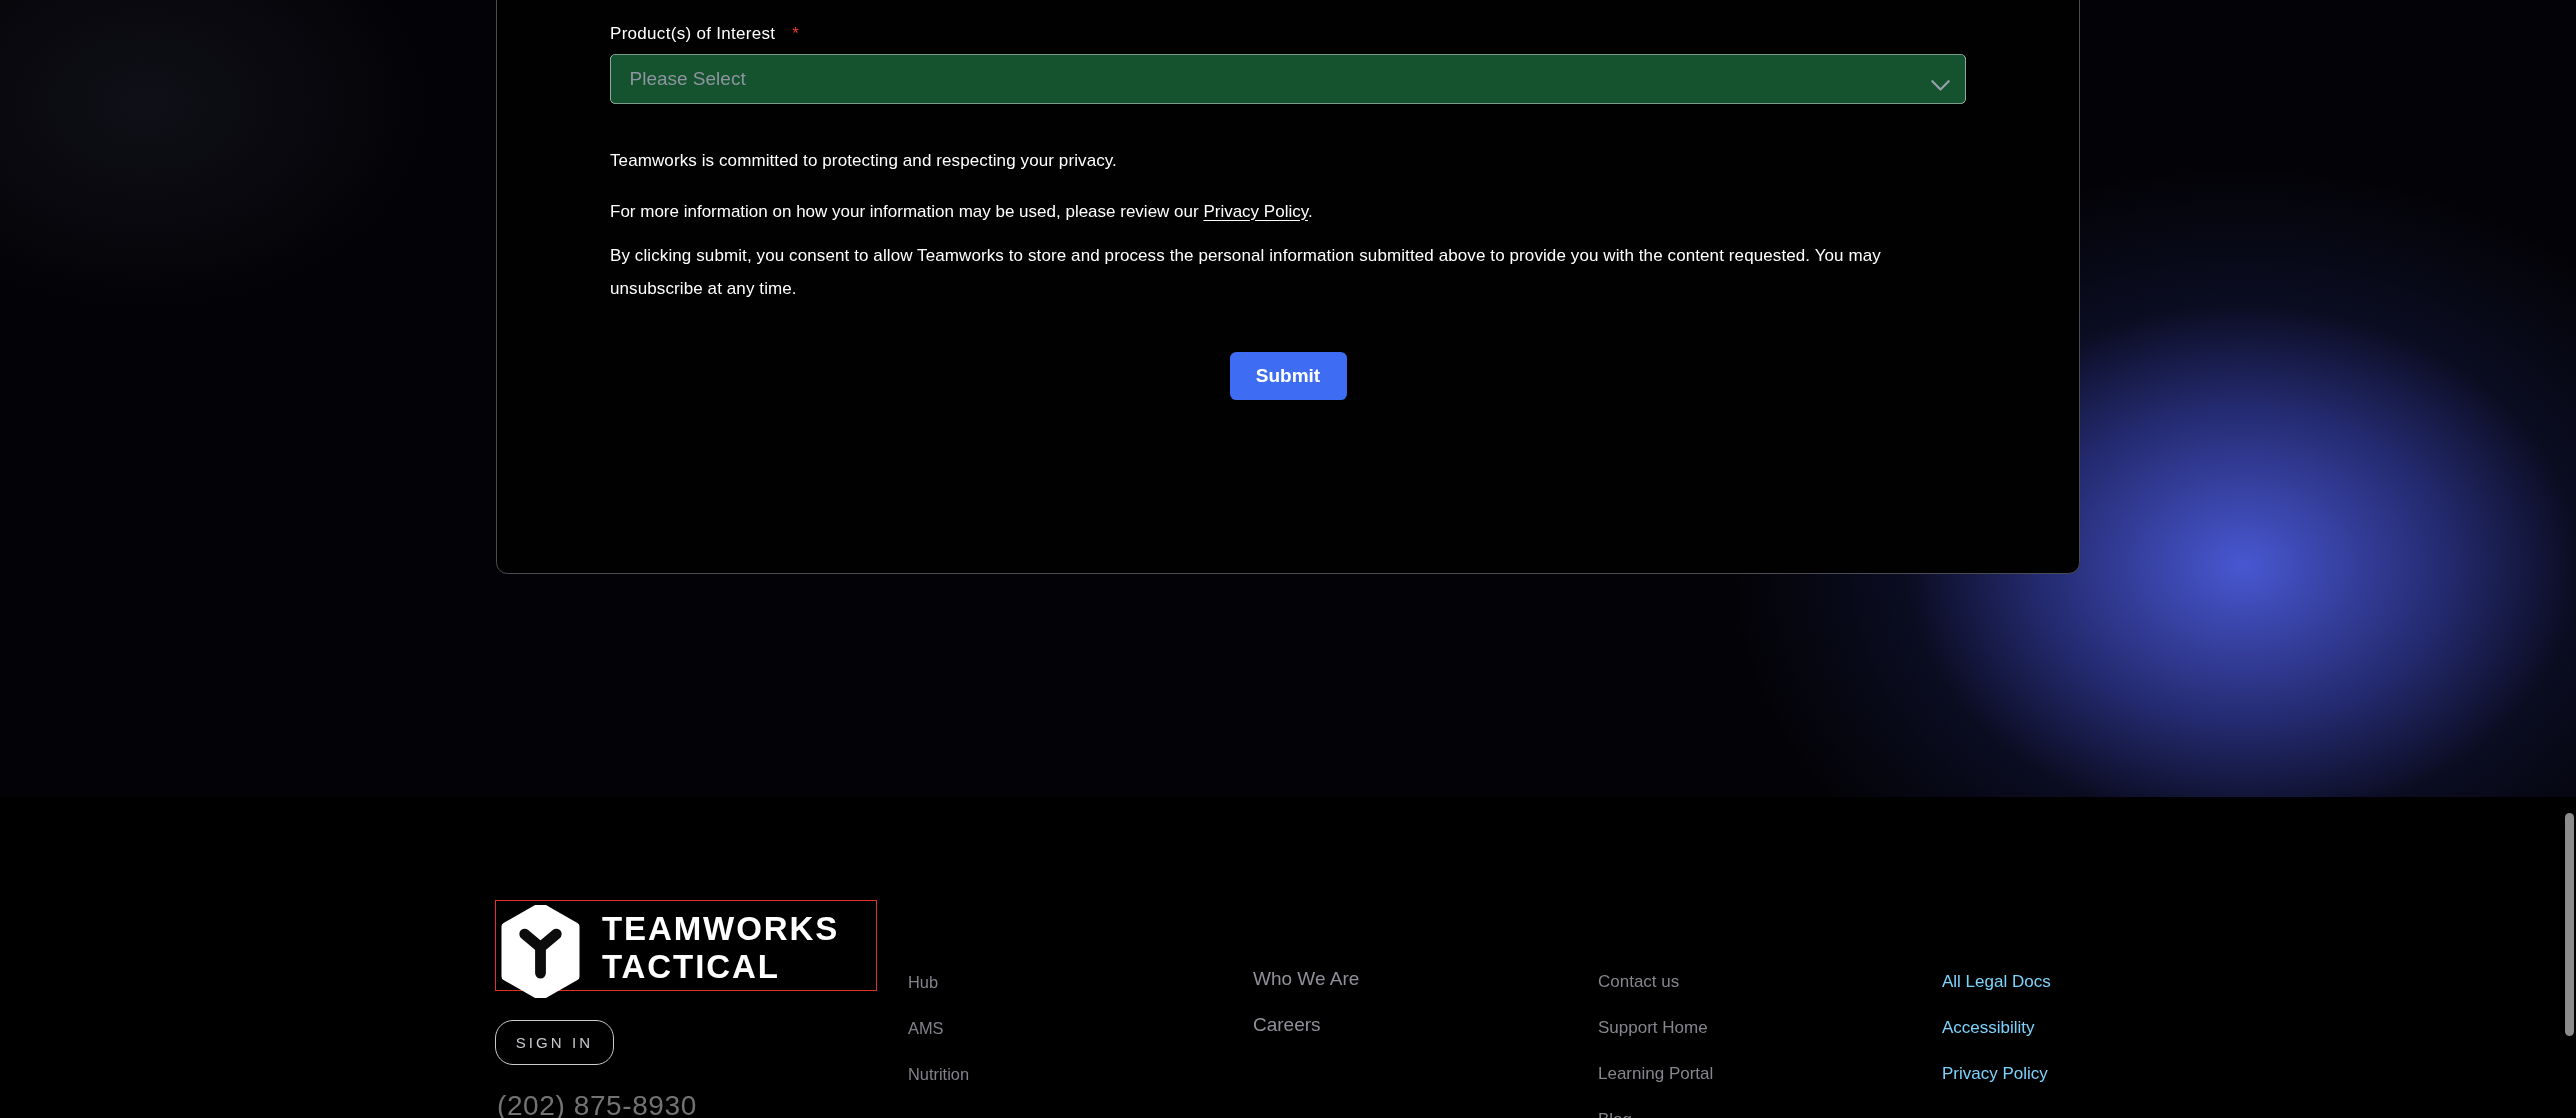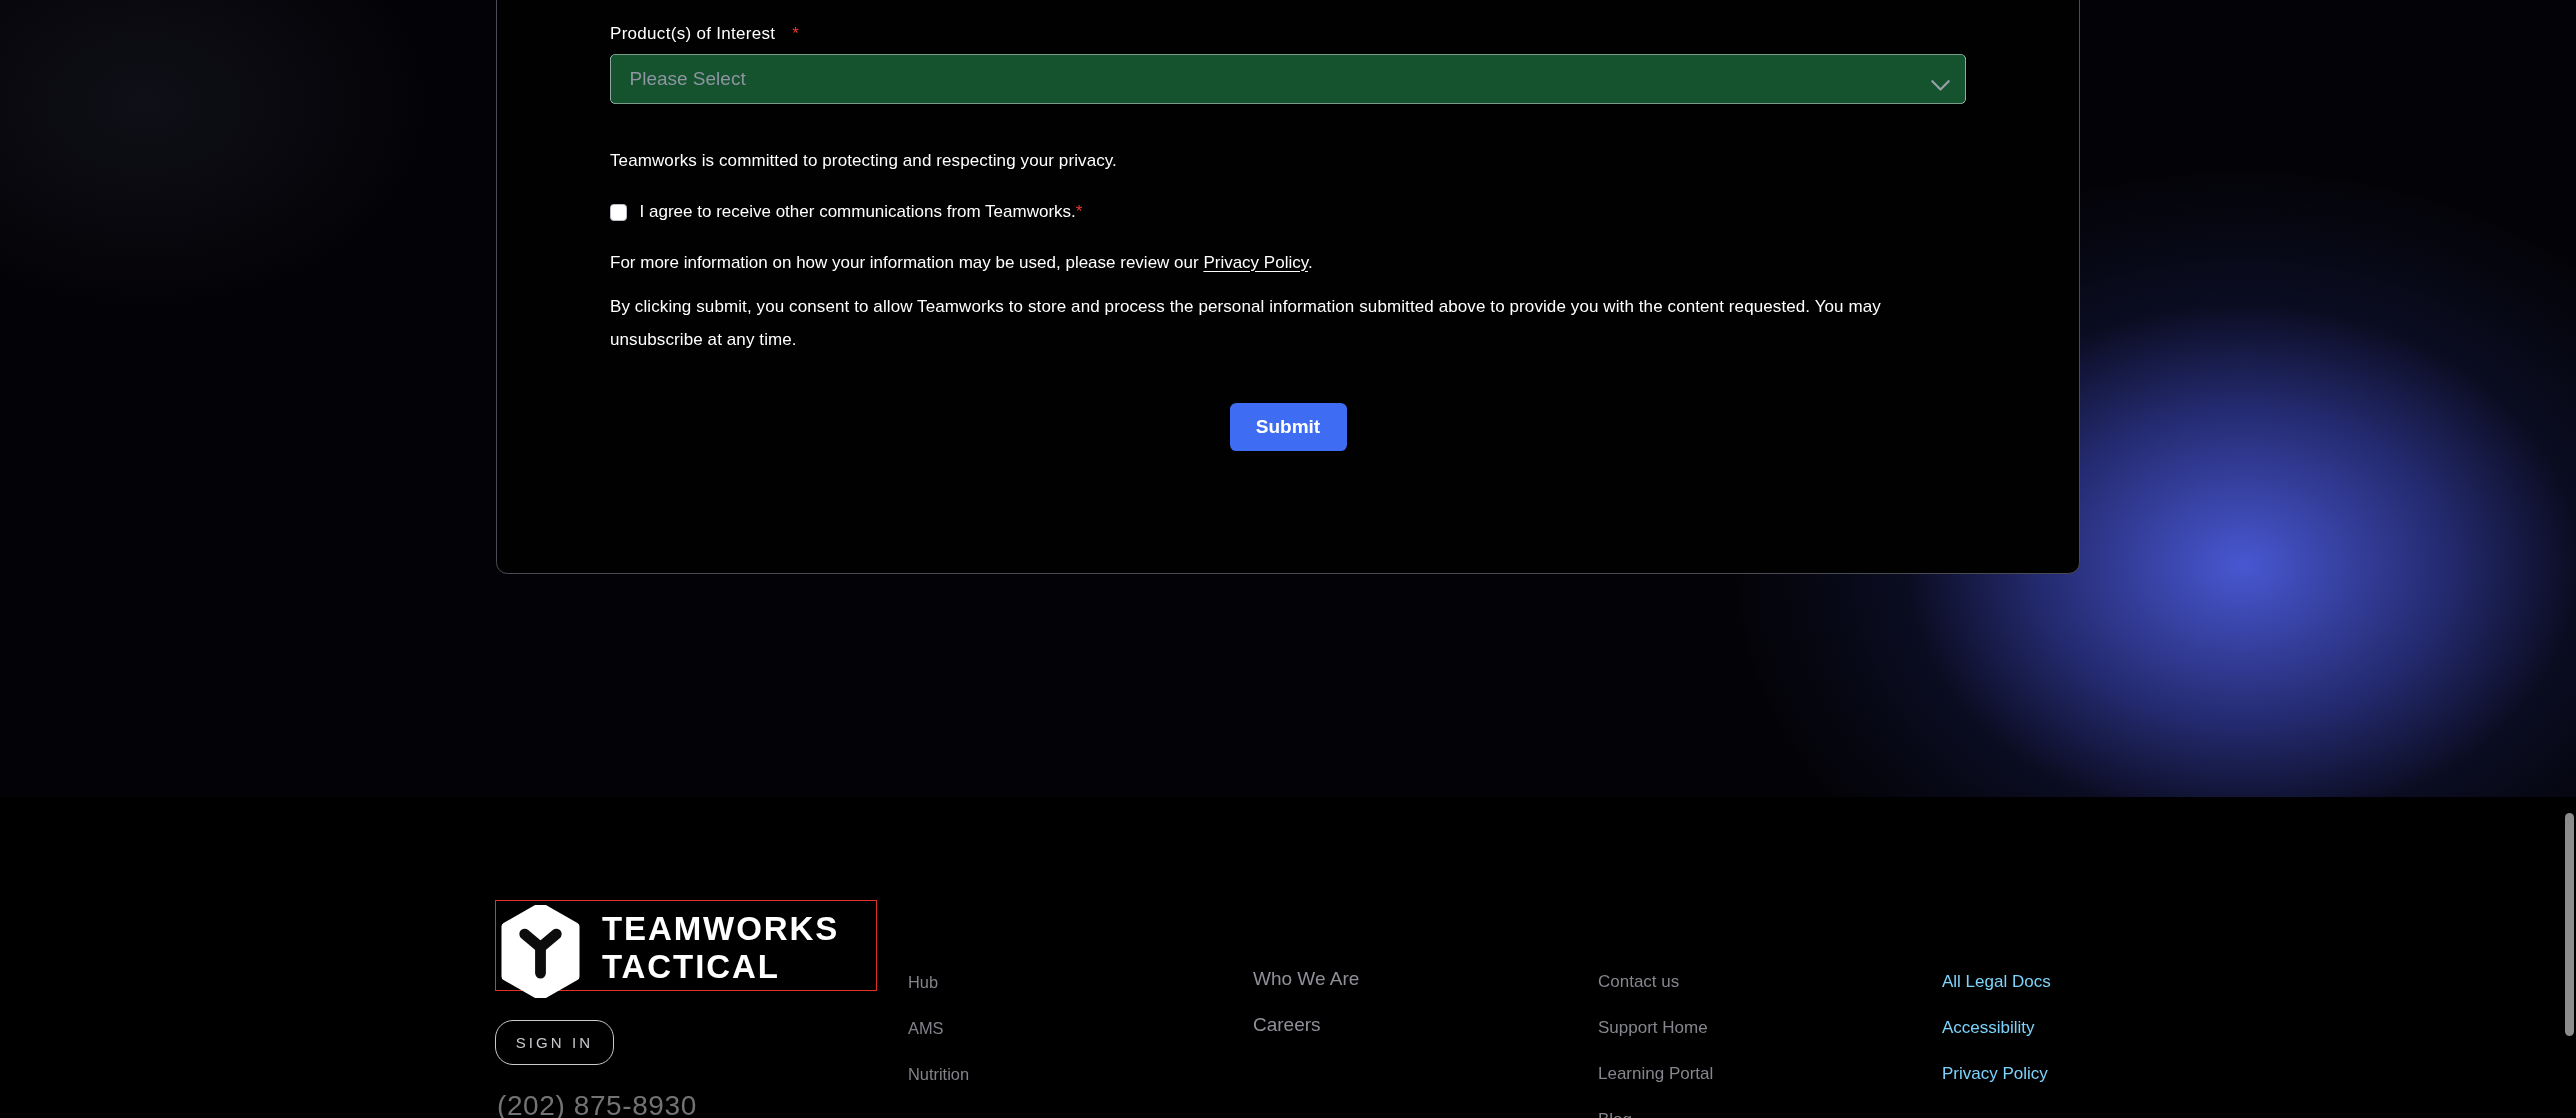--- a/index.html
+++ b/index.html
@@ -73,24 +73,20 @@
       <span>Please Select</span>
       <span class="chev">
         <svg width="19" height="11.3" viewBox="0 0 30 18">
             <path d="M2 2 L15 15 L28 2" stroke="#98a0ac" stroke-width="3.5" fill="none" stroke-linecap="round" stroke-linejoin="round"></path>
           </svg>
       </span>
     </div>
 
     <p class="committed">Teamworks is committed to protecting and respecting your privacy.</p>
 
-    <div class="agree-row">
-      <span class="checkbox"></span>
-      <span><span>I agree to receive other communications from Teamworks.</span><span class="req">*</span></span>
-    </div>
 
     <p class="info"><span>For more information on how your information may be used, please review our </span><a>Privacy Policy</a><span>.</span></p>
 
     <p class="consent">By clicking submit, you consent to allow Teamworks to store and process the personal information submitted above to provide you with the content requested. You may unsubscribe at any time.</p>
 
     <button class="submit">Submit</button>
   </section>
 </div>
 
 <footer>

